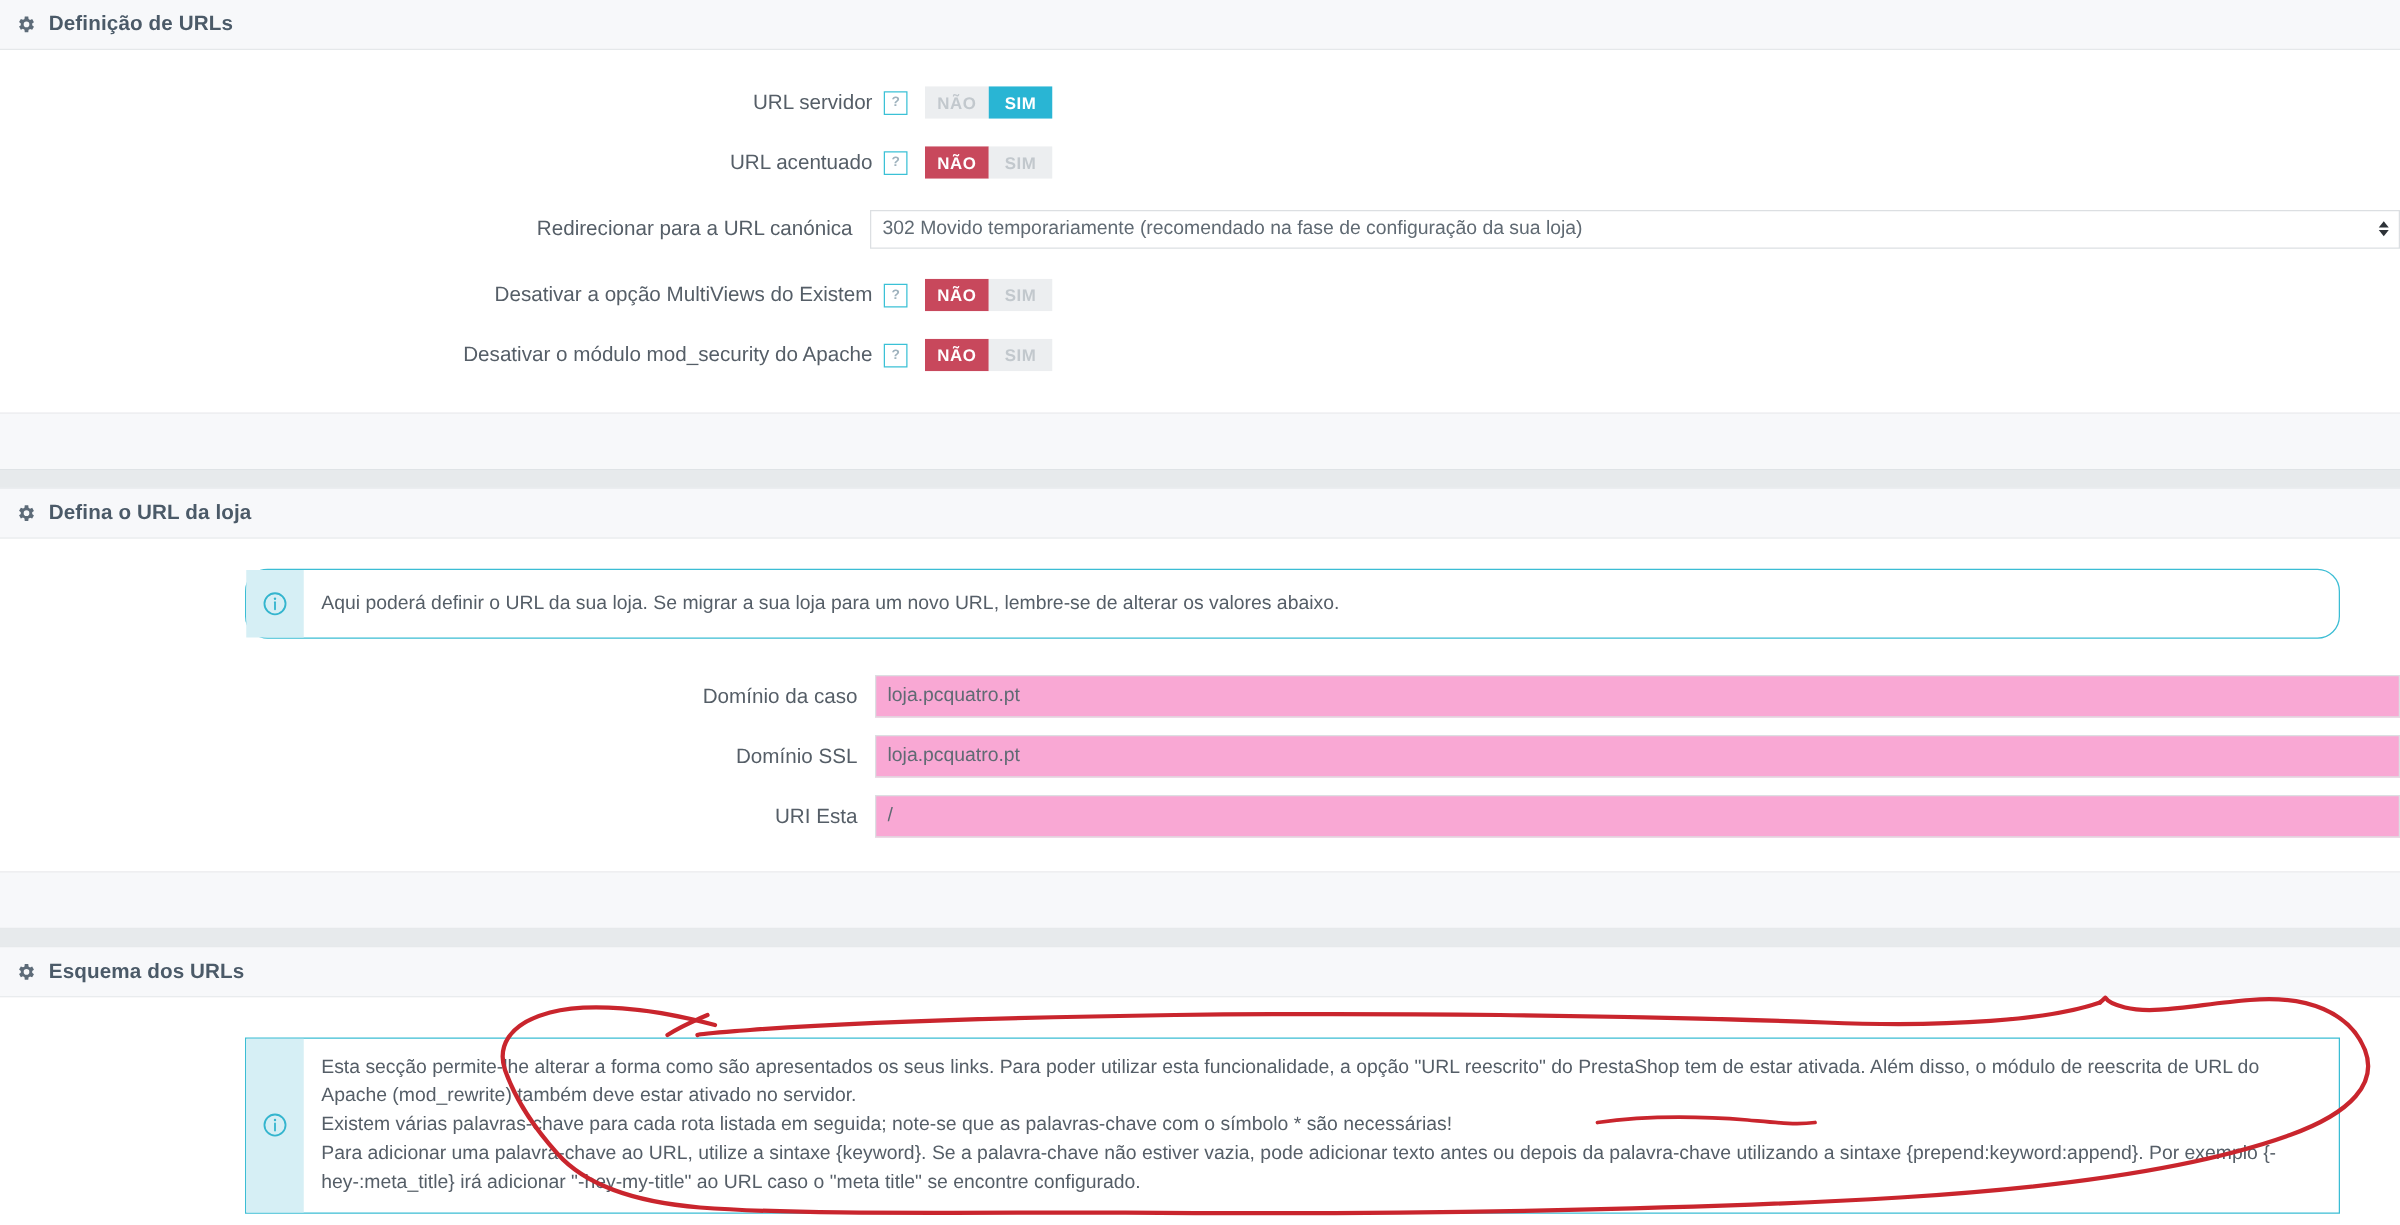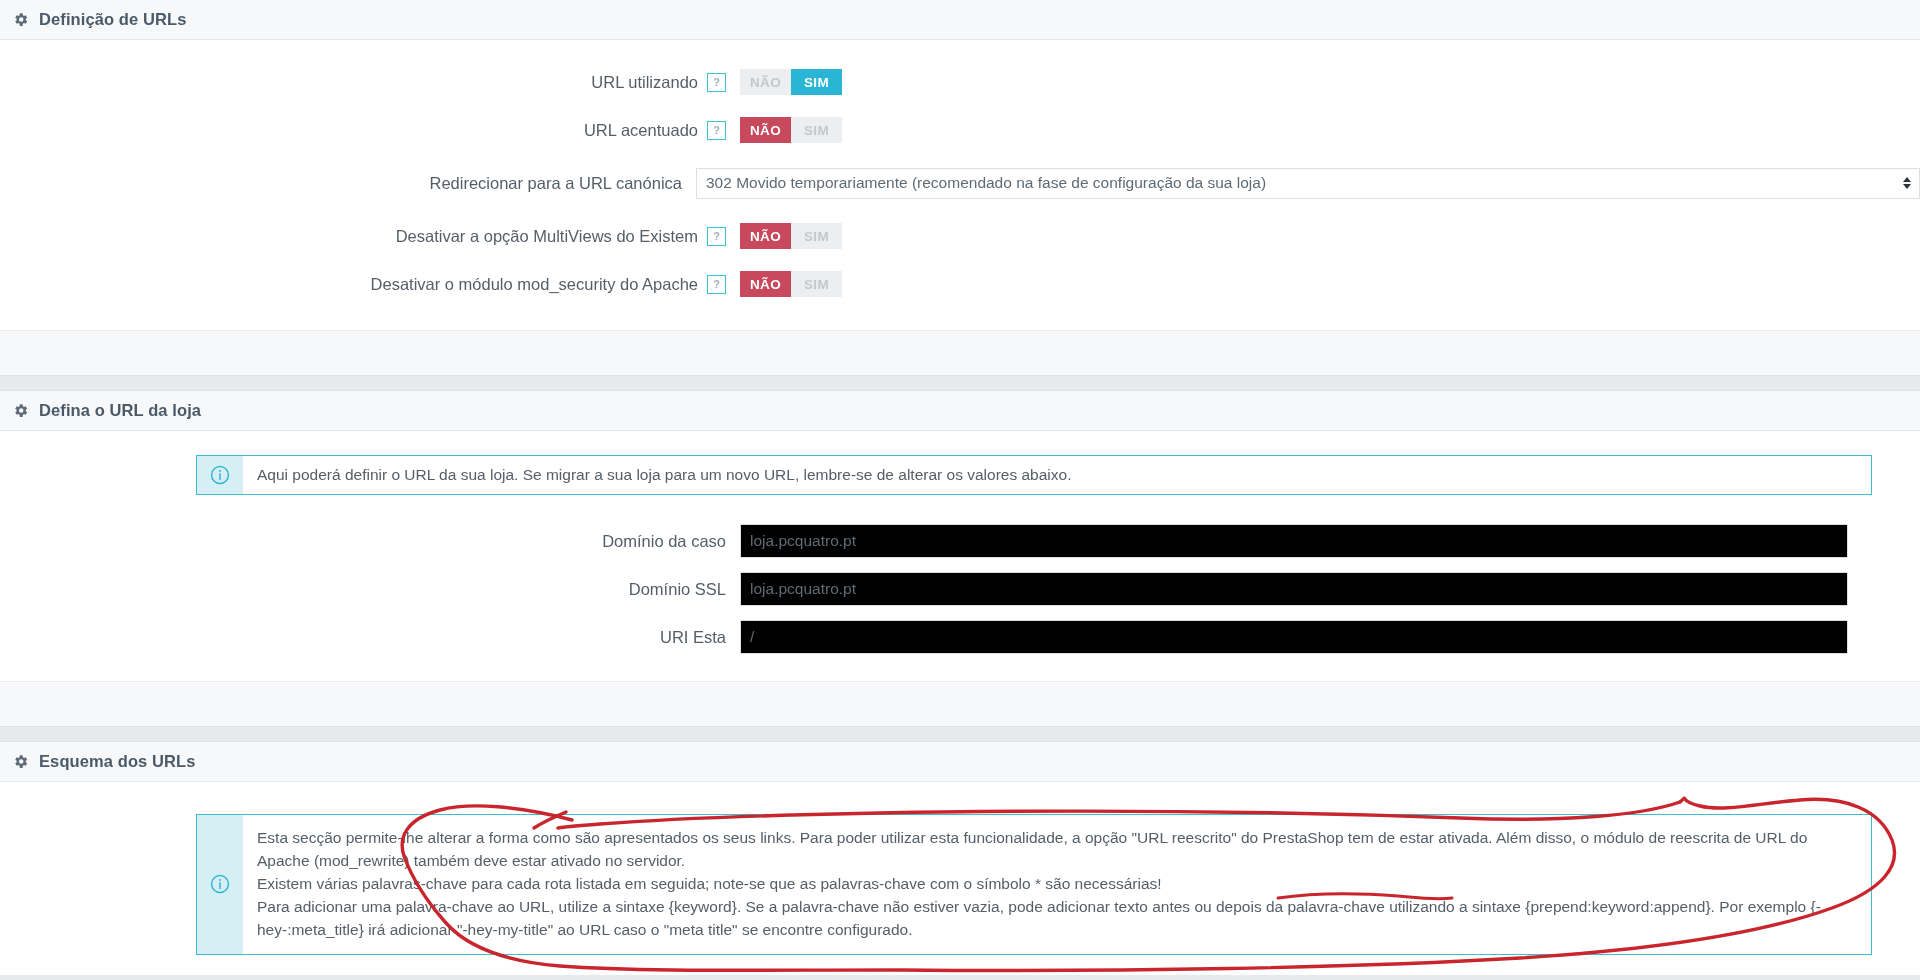--- a/index.html
+++ b/index.html
@@ -110,27 +110,27 @@
   }
   .sw-off { background: #eceef0; color: #c2c8cd; }
   .sw-on-yes { background: #29b5d4; color: #ffffff; }
   .sw-on-no  { background: #c8485c; color: #ffffff; }
 
   
   .txt {
     height: 31px;
     box-sizing: border-box;
     border: 1px solid #dcdfe2;
-    background: #000000;
+    background: #f9a8d4;
     font-family: "Liberation Sans", sans-serif;
     font-size: 15.5px;
     color: #606a73;
     padding: 16px 9px;
     outline: none;
-    width: 1108px;
+    width: 1220px;
   }
   .sel-wrap { position: relative; width: 1224px; }
   .sel {
     height: 31px;
     width: 100%;
     box-sizing: border-box;
     border: 1px solid #dcdfe2;
     background: #fff;
     font-family: "Liberation Sans", sans-serif;
     font-size: 15.5px;
@@ -203,21 +203,21 @@
           <path d="M19.4 13a7.6 7.6 0 0 0 0-2l2-1.5-2-3.5-2.4 1a7.6 7.6 0 0 0-1.7-1L15 3H11l-.3 2.9a7.6 7.6 0 0 0-1.7 1l-2.4-1-2 3.5L6.6 11a7.6 7.6 0 0 0 0 2l-2 1.5 2 3.5 2.4-1c.5.4 1.1.8 1.7 1L11 21h4l.3-2.9c.6-.3 1.2-.6 1.7-1l2.4 1 2-3.5-2-1.6zM13 15.2A3.2 3.2 0 1 1 13 8.8a3.2 3.2 0 0 1 0 6.4z"></path>
         </svg>
       </span>
       <span class="panel-title">Definição de URLs</span>
     </div>
 
     <div class="panel-body" style="padding:18px 0 22px 0;">
 
       <div class="form-row">
         <div class="form-label">
-          <span>URL utilizando</span>
+          <span>URL servidor</span>
           <span class="help-box">?</span>
         </div>
         <div class="form-control">
           <div class="switch">
             <span class="sw-off">NÃO</span>
             <span class="sw-on-yes">SIM</span>
           </div>
         </div>
       </div>
 
@@ -287,21 +287,21 @@
         <svg width="17" height="17" viewBox="0 0 24 24" fill="#5d6b78">
           <path d="M19.4 13a7.6 7.6 0 0 0 0-2l2-1.5-2-3.5-2.4 1a7.6 7.6 0 0 0-1.7-1L15 3H11l-.3 2.9a7.6 7.6 0 0 0-1.7 1l-2.4-1-2 3.5L6.6 11a7.6 7.6 0 0 0 0 2l-2 1.5 2 3.5 2.4-1c.5.4 1.1.8 1.7 1L11 21h4l.3-2.9c.6-.3 1.2-.6 1.7-1l2.4 1 2-3.5-2-1.6zM13 15.2A3.2 3.2 0 1 1 13 8.8a3.2 3.2 0 0 1 0 6.4z"></path>
         </svg>
       </span>
       <span class="panel-title">Defina o URL da loja</span>
     </div>
 
     <div class="panel-body" style="padding:24px 0 20px 0;">
 
       <div style="padding-left:196px; padding-right:48px;">
-        <div class="alert" style="height:40px;">
+        <div class="alert" style="height:56px;border-radius:18px;">
           <div class="alert-ico">
             <svg width="22" height="22" viewBox="0 0 24 24" fill="none" stroke="#34b5ce" stroke-width="1.6">
               <circle cx="12" cy="12" r="9.2"></circle>
               <circle cx="12" cy="7.6" r="1.05" fill="#34b5ce" stroke="none"></circle>
               <path d="M12 10.6v6.2" stroke-linecap="round"></path>
             </svg>
           </div>
           <div class="alert-body">
             <p>Aqui poderá definir o URL da sua loja. Se migrar a sua loja para um novo URL, lembre-se de alterar os valores abaixo.</p>
           </div>

